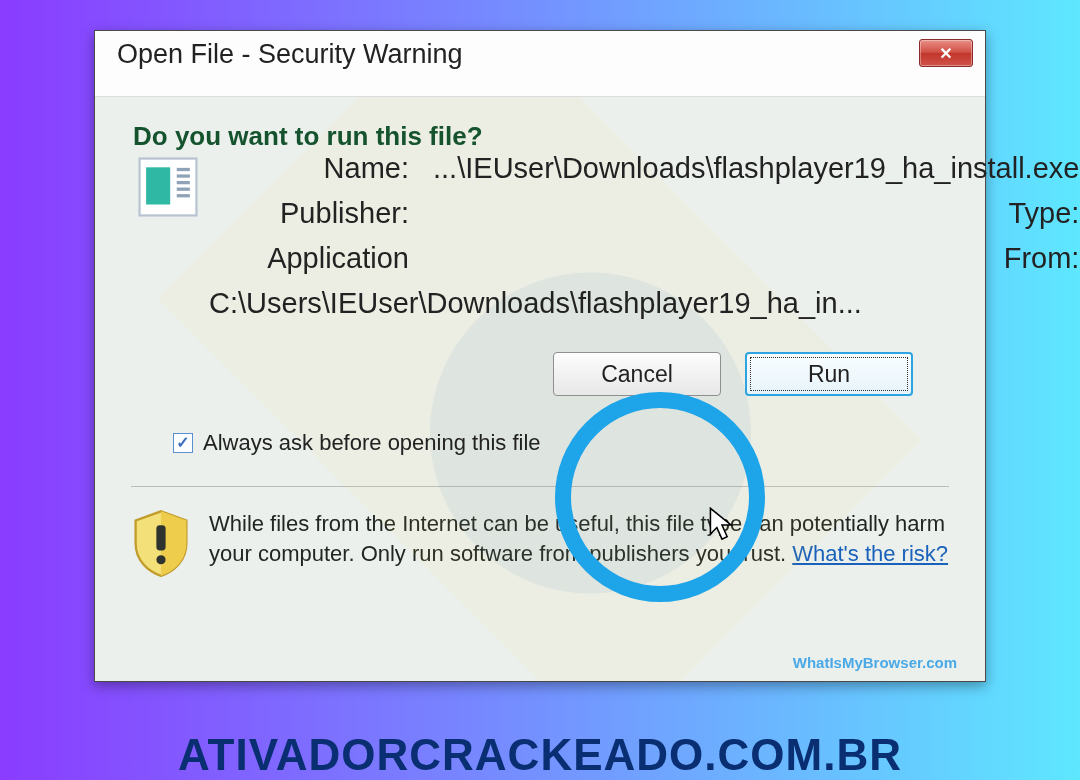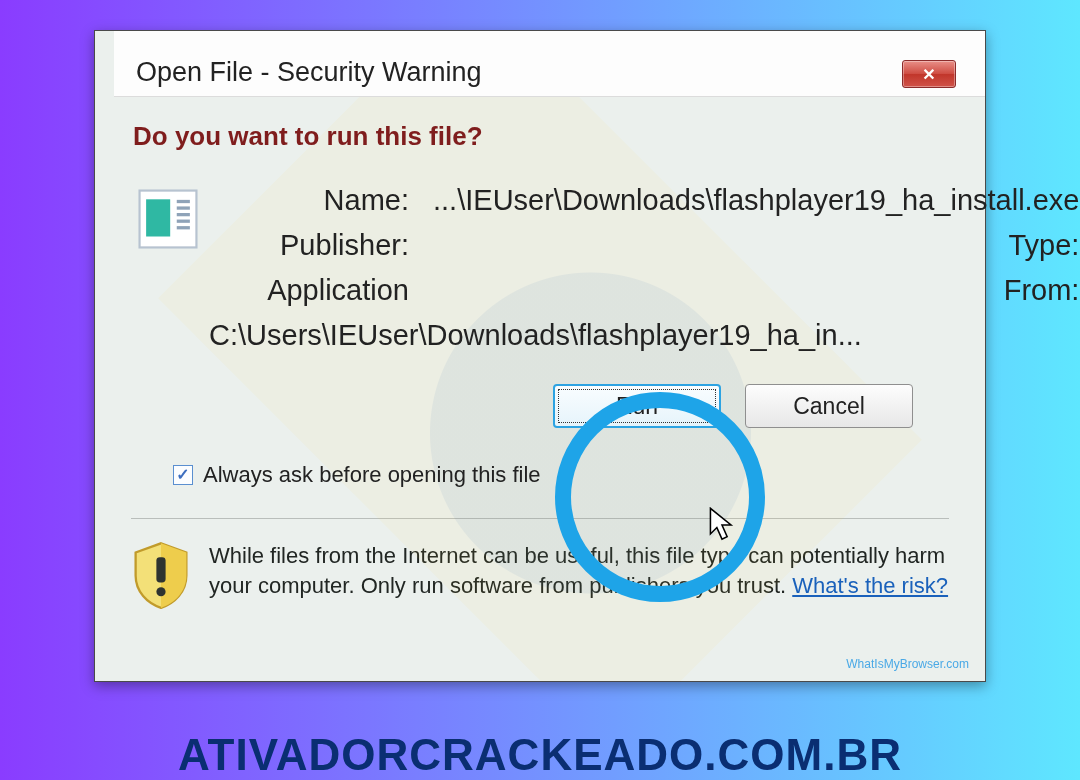--- a/index.html
+++ b/index.html
@@ -44,27 +44,26 @@
     transform: translate(-50%,-50%) rotate(45deg);
     background: rgba(255,220,60,0.06);
   }
   .wm .greenbg {
     position:absolute; inset:0;
     background: rgba(20,160,80,0.035);
   }
   .titlebar {
     position: relative;
     display: flex;
-    align-items: flex-end;
+    align-items: flex-start;
     justify-content: space-between;
-    padding: 8px 29px 8px 22px;
+    padding: 8px 12px 8px 22px;
     height: 66px;
     background: #fdfdfd;
     border-bottom: 1px solid #dcdcdc;
-    margin-left: 19px;
   }
   .title {
     font-size: 27px;
     color: #222;
   }
   .close-btn {
     width: 54px;
     height: 28px;
     border: 1px solid #8b2b2b;
     border-radius: 3px;
@@ -78,22 +77,21 @@
     cursor: pointer;
     box-shadow: inset 0 0 0 1px rgba(255,255,255,0.35);
   }
   .content-top {
     padding: 24px 36px 8px 38px;
     position: relative;
   }
   .question {
     font-size: 26px;
     font-weight: 700;
-    color: #7f1d1d;
-    margin-bottom: 32px;
+    color: #14532d;
   }
   .file-row {
     display: flex;
     align-items: flex-start;
   }
   .file-icon {
     width: 76px;
     flex-shrink: 0;
     padding-top: 0;
   }
@@ -191,25 +189,25 @@
   }
   .shield-icon { width: 60px; flex-shrink: 0; }
   .footer-text {
     font-size: 22px;
     color: #222;
     line-height: 1.35;
   }
   .footer-text .link { color: #1a5fbf; text-decoration: underline; }
   .watermark-site {
     position: absolute;
-    right: 16px;
+    right: 28px;
     bottom: 10px;
-    font-size: 12px;
+    font-size: 15px;
     color: #4aa9e6;
-    font-weight: 400;
+    font-weight: 700;
   }
   .brand-footer {
     margin-top: 48px;
     font-family: Impact, "Arial Black", sans-serif;
     font-size: 44px;
     letter-spacing: 1px;
     color: #0a2e72;
     font-weight: 900;
   }
 </style>
@@ -249,22 +247,22 @@
         <div class="val">...\IEUser\Downloads\flashplayer19_ha_install.exe</div>
         <div class="lbl">Publisher:</div>
         <div class="lbl">Type:</div>
         <div class="val">Application</div>
         <div class="lbl">From:</div>
         <div class="val">C:\Users\IEUser\Downloads\flashplayer19_ha_in...</div>
       </div>
     </div>
 
     <div class="buttons">
+      <button class="win-btn">Cancel</button>
       <button class="win-btn focused">Run</button>
-      <button class="win-btn">Cancel</button>
     </div>
 
     <div class="highlight-ring"></div>
     <svg class="cursor" viewBox="0 0 20 28">
       <path d="M1 1 L1 21 L6 16 L10 25 L14 23 L10 14 L17 14 Z" fill="#ffffff" stroke="#000" stroke-width="1.2"></path>
     </svg>
 
     <div class="checkbox-row">
       <span class="chk">
           <span class="mark">✓</span>

